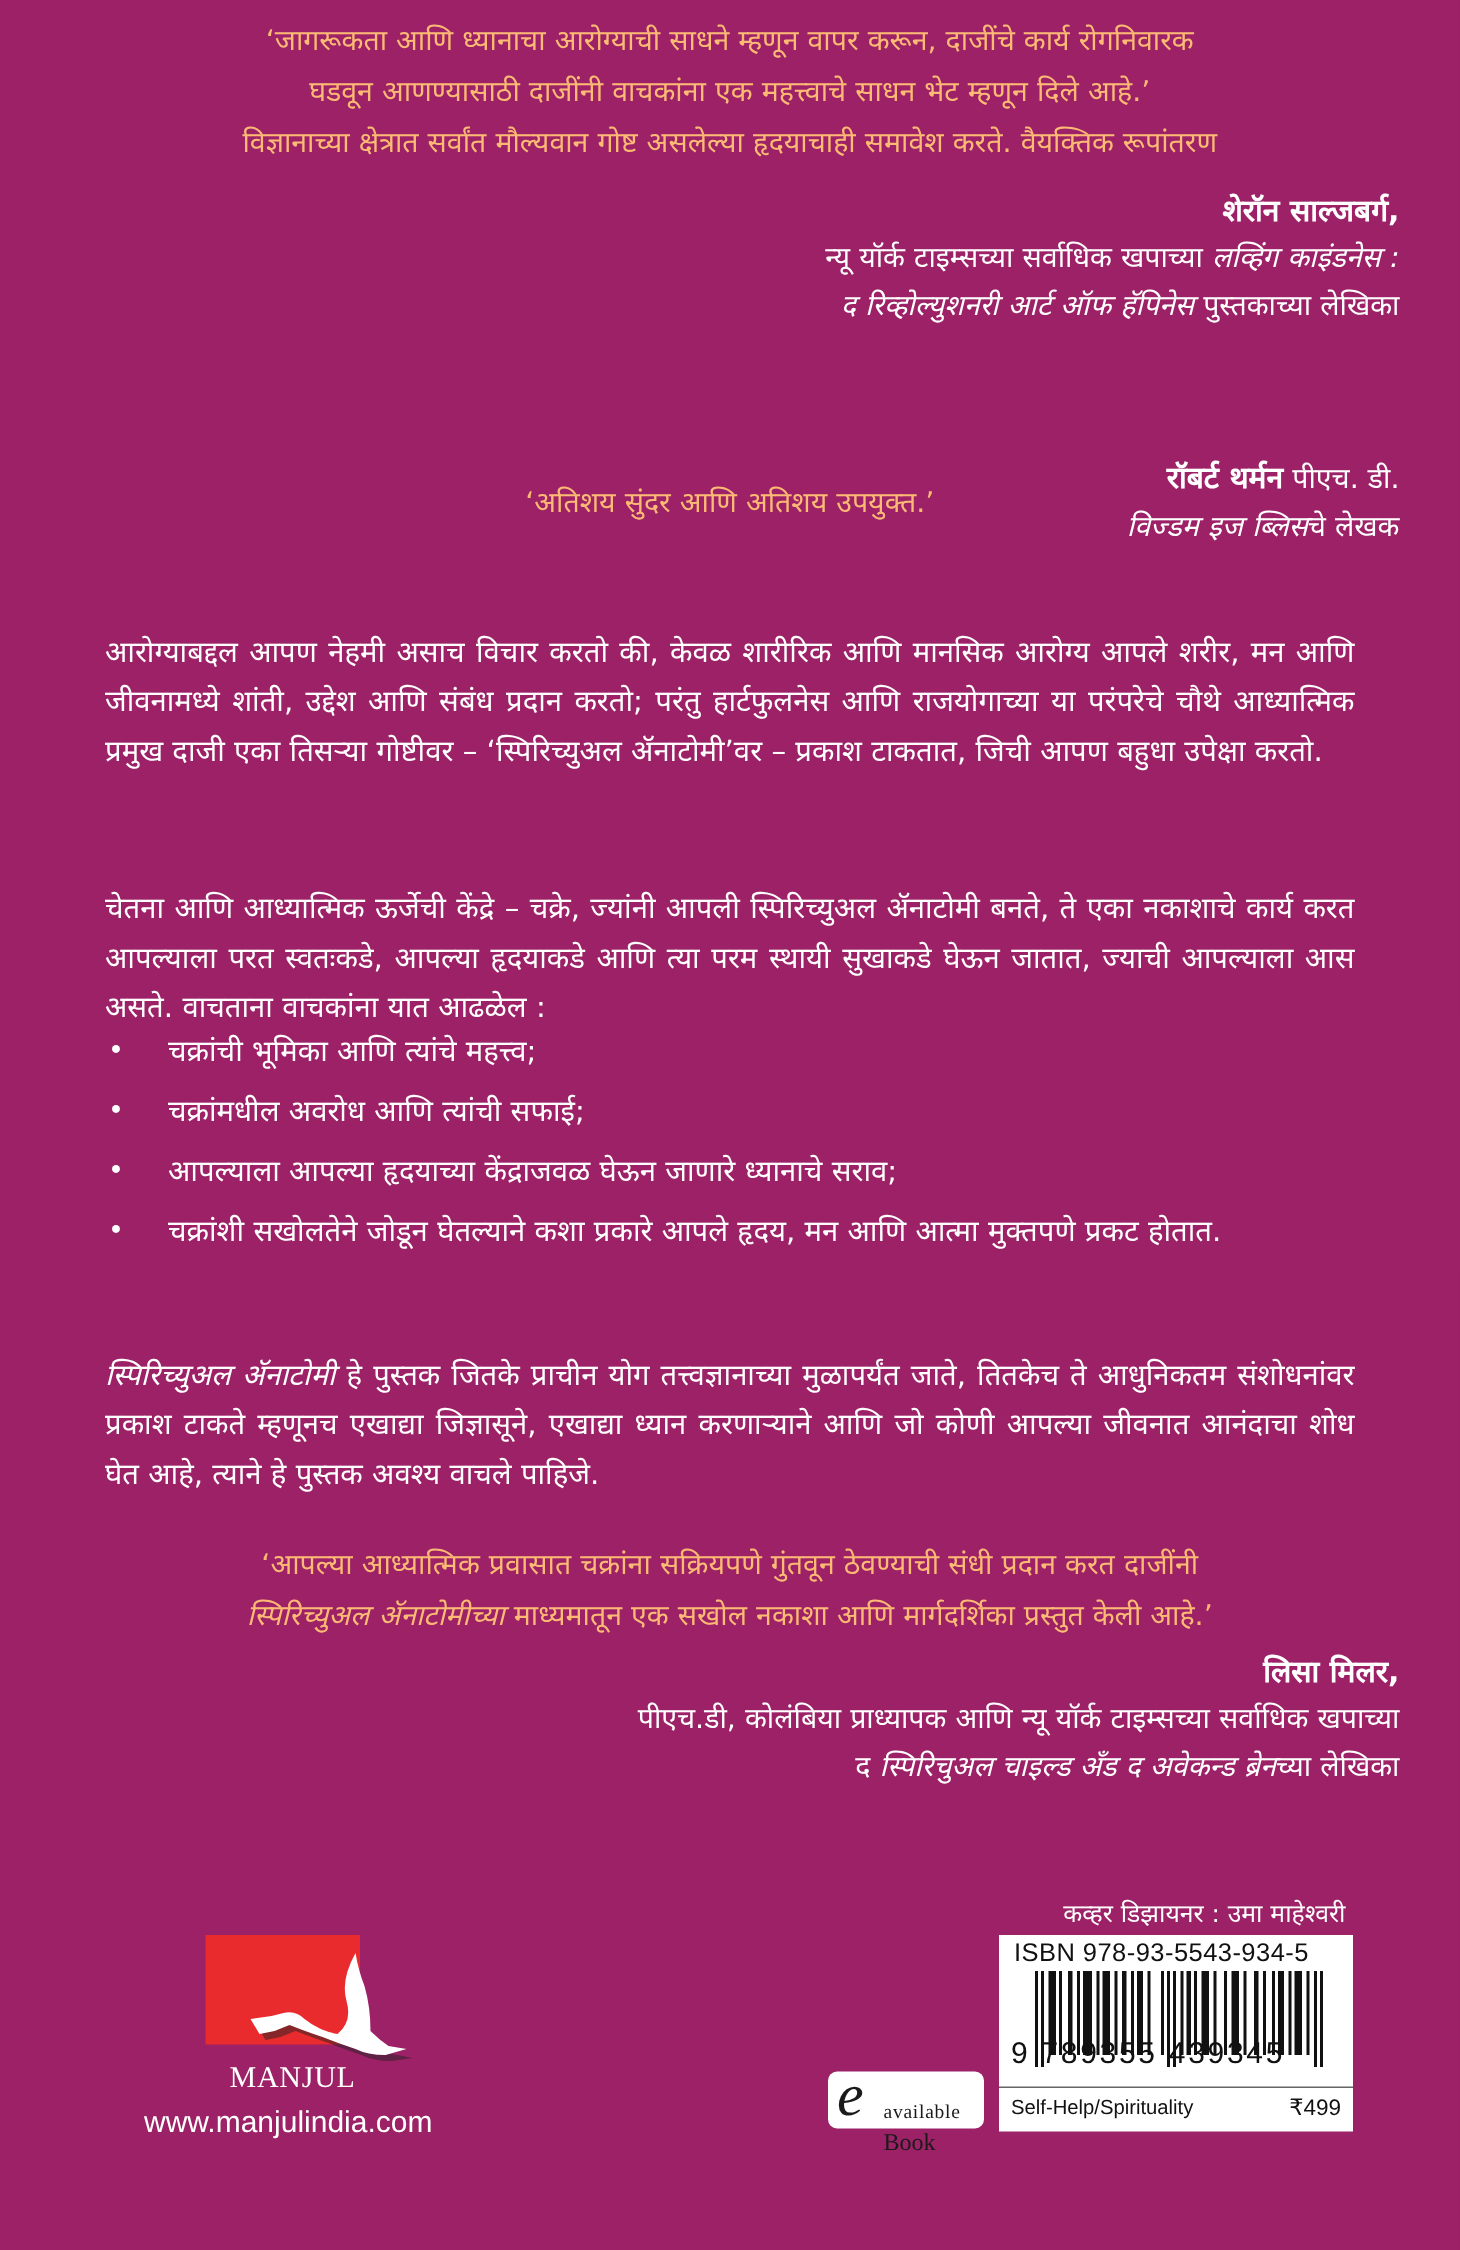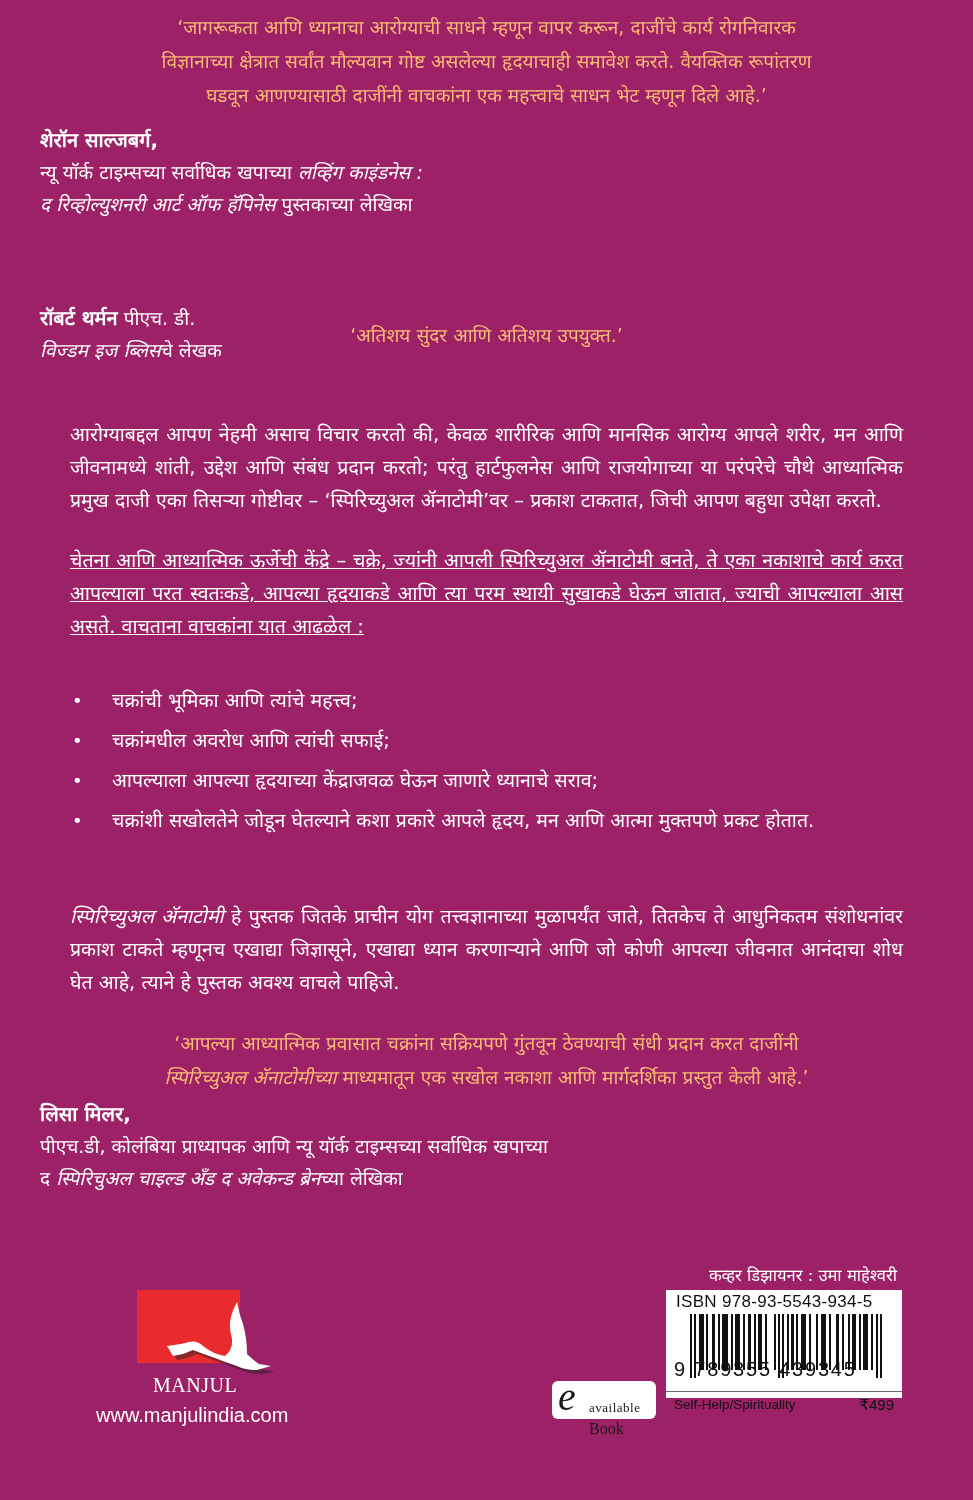--- a/index.html
+++ b/index.html
@@ -21,21 +21,21 @@
       width: 893px;
       text-align: center;
       color: #fdba74;
       font-size: 19px;
       line-height: 34px;
     }
     .attrib {
       position: absolute;
       left: 40px;
       width: 893px;
-      text-align: left;
+      text-align: right;
       color: #ffffff;
       font-size: 19px;
       line-height: 32px;
     }
     .attrib .name {
       font-weight: bold;
       font-size: 20px;
     }
     .attrib .bold-inline {
       font-weight: bold;
@@ -161,21 +161,21 @@
       line-height: 14px;
       letter-spacing: 0.5px;
       text-align: center;
     }
     
     .isbn-box {
       position: absolute;
       left: 666px;
       top: 1290px;
       width: 236px;
-      height: 108px;
+      height: 131px;
       background: #ffffff;
       color: #111111;
       font-family: "Liberation Sans", "DejaVu Sans", sans-serif;
     }
     .isbn-label {
       position: absolute;
       left: 10px;
       top: 2px;
       font-size: 17px;
       letter-spacing: 0.3px;
@@ -214,22 +214,22 @@
       right: 8px;
       top: 106px;
       font-size: 15px;
     }
   </style>
 </head>
 <body>
 
 <div class="quote" style="top:10px;">
   <div>‘जागरूकता आणि ध्यानाचा आरोग्याची साधने म्हणून वापर करून, दाजींचे कार्य रोगनिवारक</div>
+  <div>घडवून आणण्यासाठी दाजींनी वाचकांना एक महत्त्वाचे साधन भेट म्हणून दिले आहे.’</div>
   <div>विज्ञानाच्या क्षेत्रात सर्वांत मौल्यवान गोष्ट असलेल्या हृदयाचाही समावेश करते. वैयक्तिक रूपांतरण</div>
-  <div>घडवून आणण्यासाठी दाजींनी वाचकांना एक महत्त्वाचे साधन भेट म्हणून दिले आहे.’</div>
 </div>
 <div class="attrib" style="top:124px;">
   <div class="name">शेरॉन साल्जबर्ग,</div>
   <div>
     <span>न्यू यॉर्क टाइम्सच्या सर्वाधिक खपाच्या </span><span class="it">लव्हिंग काइंडनेस :</span>
   </div>
   <div>
     <span class="it">द रिव्होल्युशनरी आर्ट ऑफ हॅपिनेस</span><span> पुस्तकाच्या लेखिका</span>
   </div>
 </div>
@@ -241,21 +241,21 @@
   <div>
     <span class="bold-inline">रॉबर्ट थर्मन</span><span> पीएच. डी.</span>
   </div>
   <div>
     <span class="it">विज्डम इज ब्लिस</span><span>चे लेखक</span>
   </div>
 </div>
 
 <div class="para" style="top:418px;">आरोग्याबद्दल आपण नेहमी असाच विचार करतो की, केवळ शारीरिक आणि मानसिक आरोग्य आपले शरीर, मन आणि जीवनामध्ये शांती, उद्देश आणि संबंध प्रदान करतो; परंतु हार्टफुलनेस आणि राजयोगाच्या या परंपरेचे चौथे आध्यात्मिक प्रमुख दाजी एका तिसऱ्या गोष्टीवर – ‘स्पिरिच्युअल ॲनाटोमी’वर – प्रकाश टाकतात, जिची आपण बहुधा उपेक्षा करतो.</div>
 
-<div class="para" style="top:544px;text-decoration:underline;">चेतना आणि आध्यात्मिक ऊर्जेची केंद्रे – चक्रे, ज्यांनी आपली स्पिरिच्युअल ॲनाटोमी बनते, ते एका नकाशाचे कार्य करत आपल्याला परत स्वतःकडे, आपल्या हृदयाकडे आणि त्या परम स्थायी सुखाकडे घेऊन जातात, ज्याची आपल्याला आस असते. वाचताना वाचकांना यात आढळेल :</div>
+<div class="para" style="top:589px;">चेतना आणि आध्यात्मिक ऊर्जेची केंद्रे – चक्रे, ज्यांनी आपली स्पिरिच्युअल ॲनाटोमी बनते, ते एका नकाशाचे कार्य करत आपल्याला परत स्वतःकडे, आपल्या हृदयाकडे आणि त्या परम स्थायी सुखाकडे घेऊन जातात, ज्याची आपल्याला आस असते. वाचताना वाचकांना यात आढळेल :</div>
 
 <ul class="bullets" style="top:684px;">
   <li><span class="dot">•</span><span>चक्रांची भूमिका आणि त्यांचे महत्त्व;</span></li>
   <li><span class="dot">•</span><span>चक्रांमधील अवरोध आणि त्यांची सफाई;</span></li>
   <li><span class="dot">•</span><span>आपल्याला आपल्या हृदयाच्या केंद्राजवळ घेऊन जाणारे ध्यानाचे सराव;</span></li>
   <li><span class="dot">•</span><span>चक्रांशी सखोलतेने जोडून घेतल्याने कशा प्रकारे आपले हृदय, मन आणि आत्मा मुक्तपणे प्रकट होतात.</span></li>
 </ul>
 
 <div class="para" style="top:900px;">
   <span class="it">स्पिरिच्युअल ॲनाटोमी</span><span> हे पुस्तक जितके प्राचीन योग तत्त्वज्ञानाच्या मुळापर्यंत जाते, तितकेच ते आधुनिकतम संशोधनांवर प्रकाश टाकते म्हणूनच एखाद्या जिज्ञासूने, एखाद्या ध्यान करणाऱ्याने आणि जो कोणी आपल्या जीवनात आनंदाचा शोध घेत आहे, त्याने हे पुस्तक अवश्य वाचले पाहिजे.</span>

